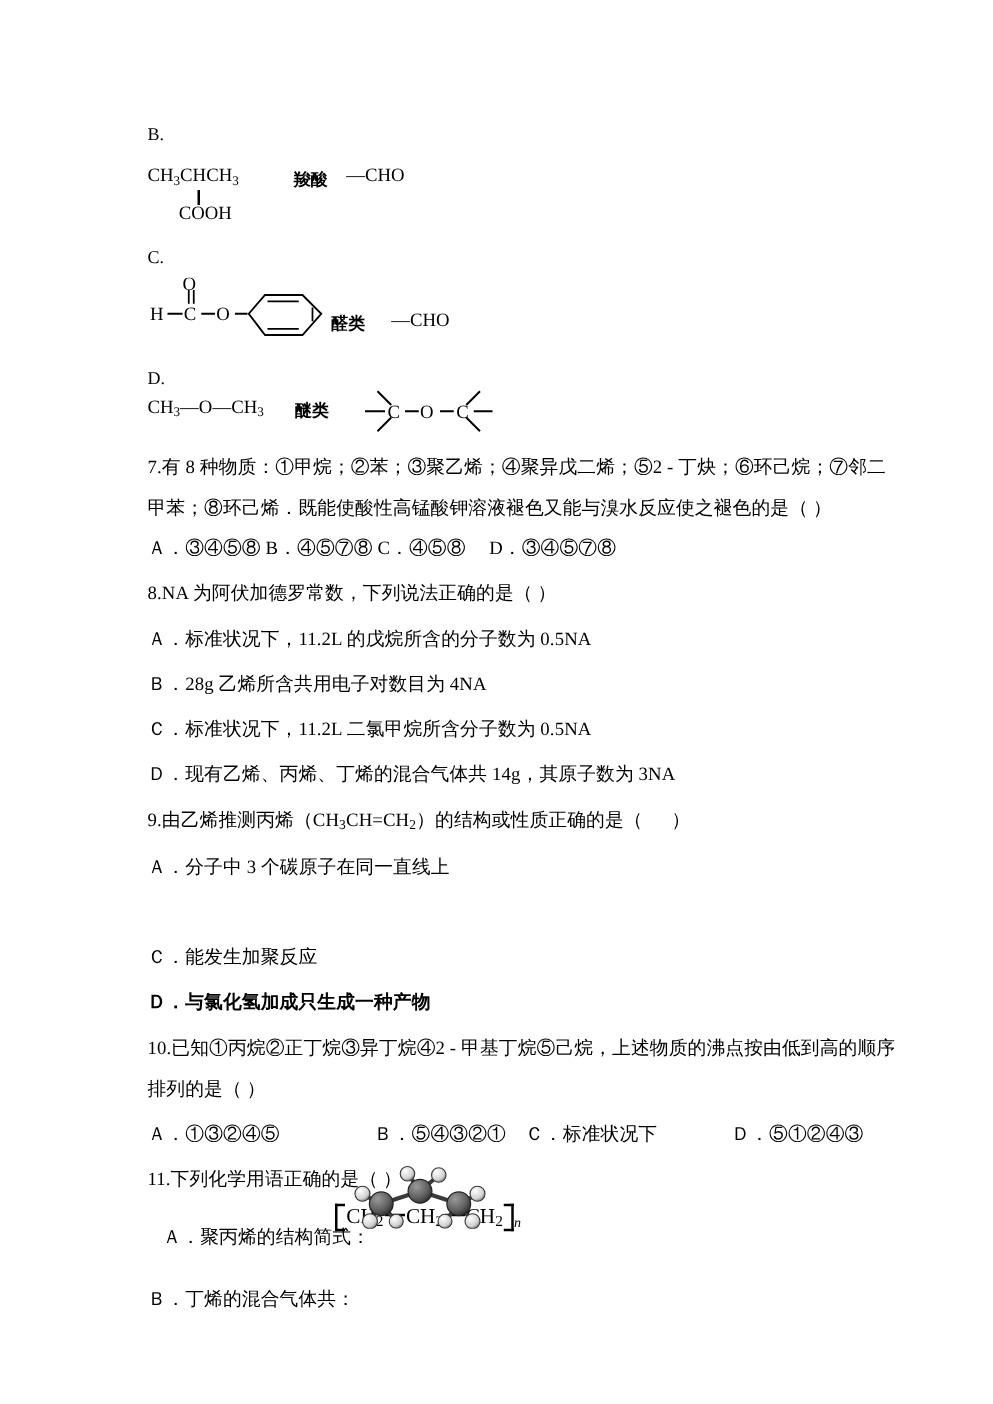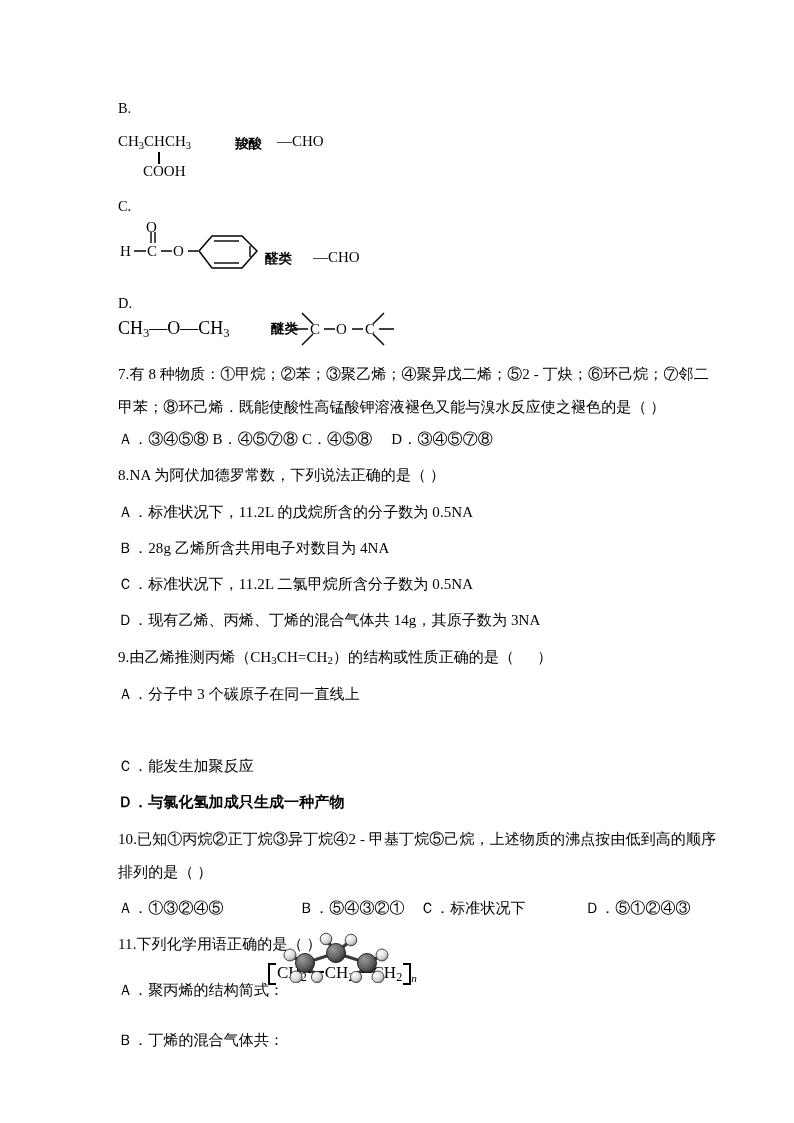--- a/index.html
+++ b/index.html
@@ -142,23 +142,23 @@
     <line x1="17" y1="30" x2="42" y2="30" stroke="#000" stroke-width="1.4"></line>
     <line x1="53" y1="13" x2="53" y2="24" stroke="#000" stroke-width="1.4"></line>
   </svg>
 
   <div class="cn" style="position:absolute; left:265px; top:250px;">醛类</div>
 
   <div class="chem" style="left:313px; top:249px;">—CHO</div>
 
   <div class="lbl" style="left:118px; top:295px;">D.</div>
 
-  <div class="chem" style="left:118px; top:318px; font-size:18px;text-align:center;">CH<span class="s">3</span>—O—CH<span class="s">3</span></div>
-
-  <div class="cn" style="position:absolute; left:236px; top:320px;margin-left:35px;">醚类</div>
+  <div class="chem" style="left:118px; top:318px; font-size:15px;text-align:center;">CH<span class="s">3</span>—O—CH<span class="s">3</span></div>
+
+  <div class="cn" style="position:absolute; left:236px; top:320px;">醚类</div>
 
   <svg class="abs" style="left:286px; top:305px;" width="110" height="48" viewBox="0 0 110 48">
 
     <text x="24" y="29" font-family="Liberation Serif, serif" font-size="15" fill="#000">C</text>
 
     <text x="50" y="29" font-family="Liberation Serif, serif" font-size="15" fill="#000">O</text>
 
     <text x="79" y="29" font-family="Liberation Serif, serif" font-size="15" fill="#000">C</text>
 
     <line x1="6" y1="24" x2="22" y2="24" stroke="#000" stroke-width="1.5"></line>
@@ -191,21 +191,21 @@
   <div class="qline" style="top:830px;">10.已知①丙烷②正丁烷③异丁烷④2 - 甲基丁烷⑤己烷，上述物质的沸点按由低到高的顺序</div>
   <div class="qline" style="top:863px;">排列的是（        ）</div>
 
   <div class="qline" style="top:899px; left:118px;"><span>Ａ．</span><span>①③②④⑤</span></div>
   <div class="qline" style="top:899px; left:299px;"><span>Ｂ．</span><span>⑤④③②①</span></div>
   <div class="qline" style="top:899px; left:420px;"><span>Ｃ．</span><span>标准状况下</span></div>
   <div class="qline" style="top:899px; left:585px;"><span>Ｄ．</span><span>⑤①②④③</span></div>
 
   <div class="qline" style="top:935px;">11.下列化学用语正确的是（      ）</div>
 
-  <div class="qline" style="top:981px;">Ａ．聚丙烯的结构简式：</div>
+  <div class="qline" style="top:981px;margin-left:12px;">Ａ．聚丙烯的结构简式：</div>
 
   <div class="poly" style="left:268px; top:963px;"><span class="brk"><i></i></span>CH<span class="mono-sub">2</span><span class="dash"></span>CH<span class="mono-sub">2</span><span class="dash"></span>CH<span class="mono-sub">2</span><span class="brk brk-r"><i></i></span><span class="sup-n">n</span></div>
 
   <div class="qline" style="top:1031px;">Ｂ．丁烯的混合气体共：</div>
 
   <svg class="abs" style="left:283px; top:931px;" width="108" height="52" viewBox="0 0 108 52">
     <defs>
       <radialGradient id="gC" cx="35%" cy="30%" r="75%">
         <stop offset="0%" stop-color="#9a9a9a"></stop>
         <stop offset="65%" stop-color="#5f5f5f"></stop>

